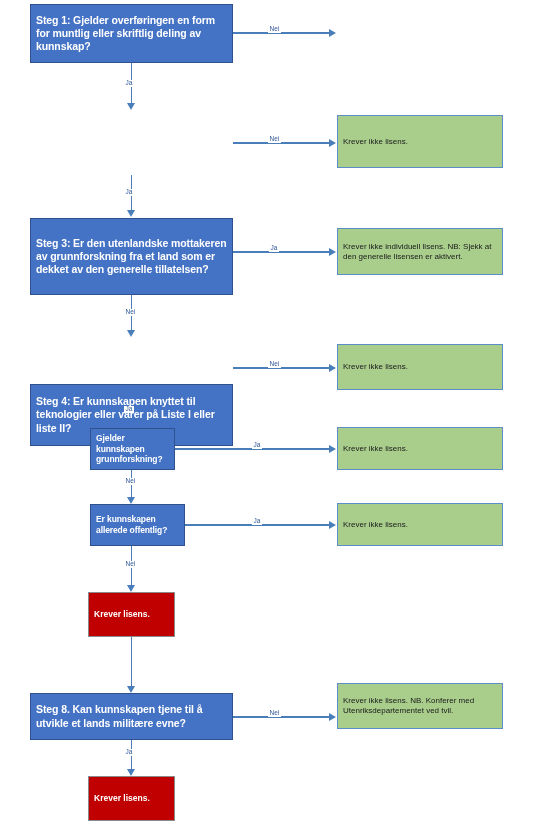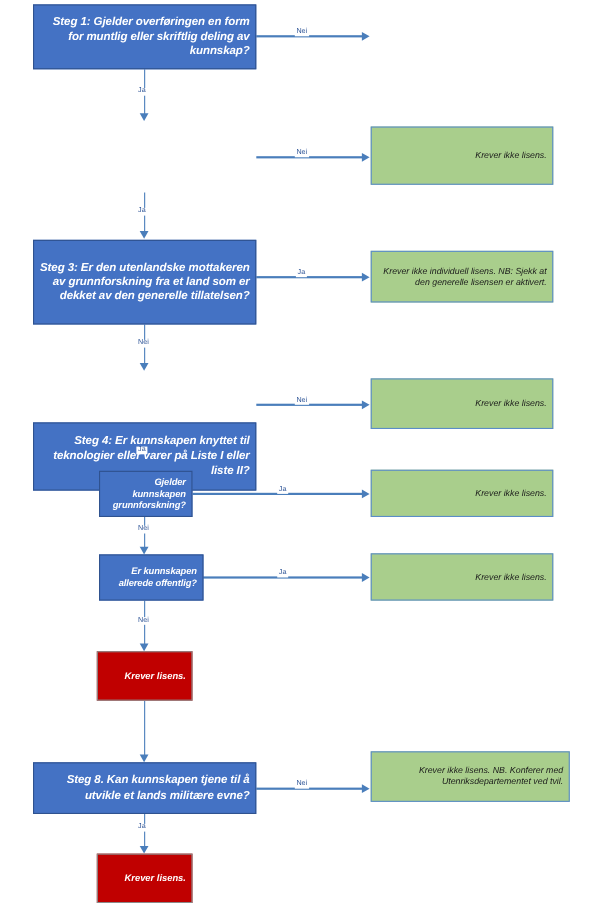--- a/index.html
+++ b/index.html
@@ -17,23 +17,22 @@
     height: 821px;
     background: #ffffff;
     overflow: hidden;
   }
   .node {
     position: absolute;
     box-sizing: border-box;
     display: flex;
     align-items: center;
     justify-content: center;
-    text-align: right;
+    text-align: left;
     z-index: 3;
-    font-style: italic;
   }
   .node .node-text {
     display: block;
     width: 100%;
     padding: 0 5px;
     box-sizing: border-box;
     line-height: 1.25;
   }
   
   .node.decision {
@@ -203,21 +202,21 @@
   <div class="arrow-down" style="left:127px; top:686px;"></div>
 
   <div class="node decision" style="left:30px; top:693px; width:203px; height:47px;">
     <span class="node-text">Steg 8. Kan kunnskapen tjene til å utvikle et lands militære evne?</span>
   </div>
 
   <div class="edge horizontal" style="left:233px; top:716px; width:97px;"></div>
   <div class="arrow-right" style="left:329px; top:712.5px;"></div>
   <div class="edge-label" style="left:268px; top:710px;">Nei</div>
 
-  <div class="node outcome-ok" style="left:337px; top:683px; width:181px; height:46px;">
+  <div class="node outcome-ok" style="left:337px; top:683px; width:166px; height:46px;">
     <span class="node-text">Krever ikke lisens. NB. Konferer med Utenriksdepartementet ved tvil.</span>
   </div>
 
   <div class="edge vertical" style="left:130.7px; top:740px; height:30px;"></div>
   <div class="arrow-down" style="left:127px; top:769px;"></div>
   <div class="edge-label" style="left:124px; top:749px;">Ja</div>
 
   <div class="node outcome-stop" style="left:88px; top:776px; width:87px; height:45px;">
     <span class="node-text">Krever lisens.</span>
   </div>

